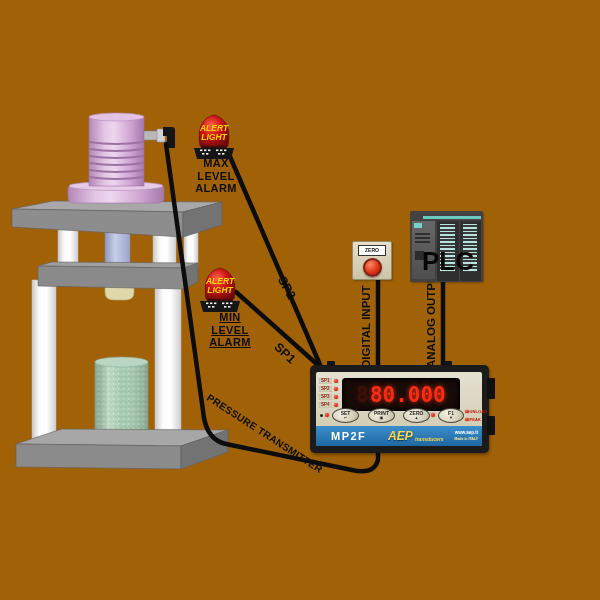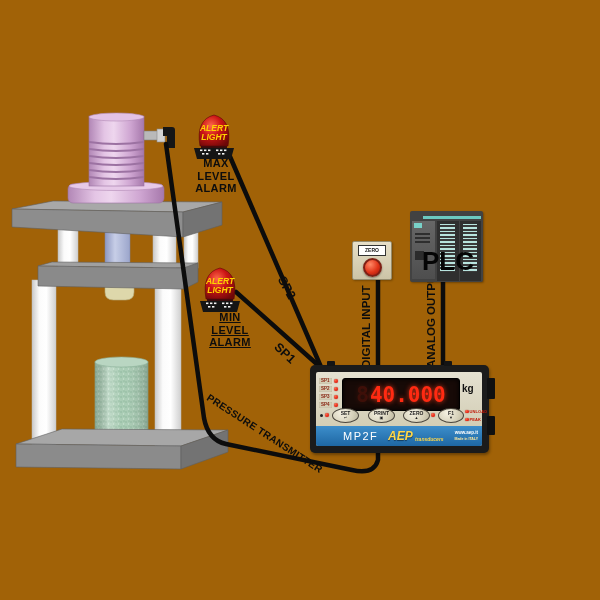--- a/index.html
+++ b/index.html
@@ -50,34 +50,34 @@
                  font-size:4.5px;font-weight:bold;color:#8a2412;padding:0 2px;line-height:6px;}
   .led{border-radius:50%;background:radial-gradient(circle at 35% 30%,#ff6a4d,#e21808 70%);
        box-shadow:0 0 1px #7e0e04;}
   .led4{width:4px;height:4px;margin-left:2px;}
   .lcd{position:absolute;left:26px;top:6px;width:116px;height:31px;background:#170a07;
        border-radius:3px;border:1px solid #000;box-shadow:inset 0 0 5px #000;
        display:flex;align-items:center;justify-content:center;
        font-family:"DejaVu Sans Mono",monospace;font-weight:bold;font-size:21px;
        color:#ff2a12;text-shadow:0 0 5px rgba(255,60,25,.85);}
   .lcd .ghost{opacity:.17;margin-right:1px;}
-  .unit{position:absolute;left:146px;top:11px;font-size:10px;font-weight:bold;color:#111;}
+  .unit{position:absolute;left:130px;top:11px;font-size:10px;font-weight:bold;color:#111;}
   .pbtn-oval{position:absolute;top:36px;height:15px;border-radius:50%;
              background:radial-gradient(circle at 35% 28%,#f6f2e3,#d7d2bb 60%,#b7b29a);
              border:1px solid #4a453c;box-sizing:border-box;
              display:flex;flex-direction:column;align-items:center;justify-content:center;}
   .pbtn-oval .bl{font-size:5px;font-weight:bold;color:#1c1c1c;line-height:5px;}
   .pbtn-oval .bs{font-size:4px;color:#1c1c1c;line-height:4px;}
   .mini-dot{position:absolute;width:3px;height:3px;border-radius:50%;background:#222;}
   .status-row{position:absolute;display:flex;align-items:center;}
   .status-row .txt{font-size:4px;font-weight:bold;color:#c01605;margin-left:1px;letter-spacing:.1px;}
   .led3{width:3.5px;height:3.5px;}
   .bluestrip{position:absolute;left:0;top:54px;width:166px;height:20px;border-radius:0 0 2px 2px;
              background:linear-gradient(#3c8ecb,#1e67a3);overflow:hidden;}
-  .model{position:absolute;left:16px;top:4px;font-size:11px;font-weight:normal;color:#ffffff;
+  .model{position:absolute;left:4px;top:4px;font-size:11px;font-weight:bold;color:#ffffff;
          letter-spacing:1.5px;padding-left:11px;}
   .brand{position:absolute;left:72px;top:3px;font-size:12px;font-weight:bold;font-style:italic;
          color:#ffd84a;text-shadow:0 1px 1px #123a5c;}
   .brand-sfx{position:absolute;left:99px;top:10px;font-size:5px;font-weight:bold;font-style:italic;
              color:#ffd84a;}
   .site{position:absolute;right:4px;top:4px;font-size:4.5px;font-weight:bold;color:#ffffff;text-align:right;}
   .madein{position:absolute;right:4px;top:11px;font-size:3.5px;font-weight:bold;color:#ffe9a0;text-align:right;}
 </style>
 </head>
 <body>
@@ -289,21 +289,21 @@
         <span class="strip">SP3</span>
         <span class="led led4"></span>
       </div>
       <div class="sp-row" style="top:30px;">
         <span class="strip">SP4</span>
         <span class="led led4"></span>
       </div>
 
       <div class="lcd">
         <span class="ghost">8</span>
-        <span>40.000</span>
+        <span>80.000</span>
       </div>
       <div class="unit">kg</div>
 
       <div class="mini-dot" style="left:4px;top:42px;"></div>
       <div class="led led4" style="position:absolute;left:9px;top:41px;margin:0;"></div>
 
       <div class="pbtn-oval" style="left:16px;width:27px;">
         <span class="bl">SET</span>
         <span class="bs">↵</span>
       </div>

